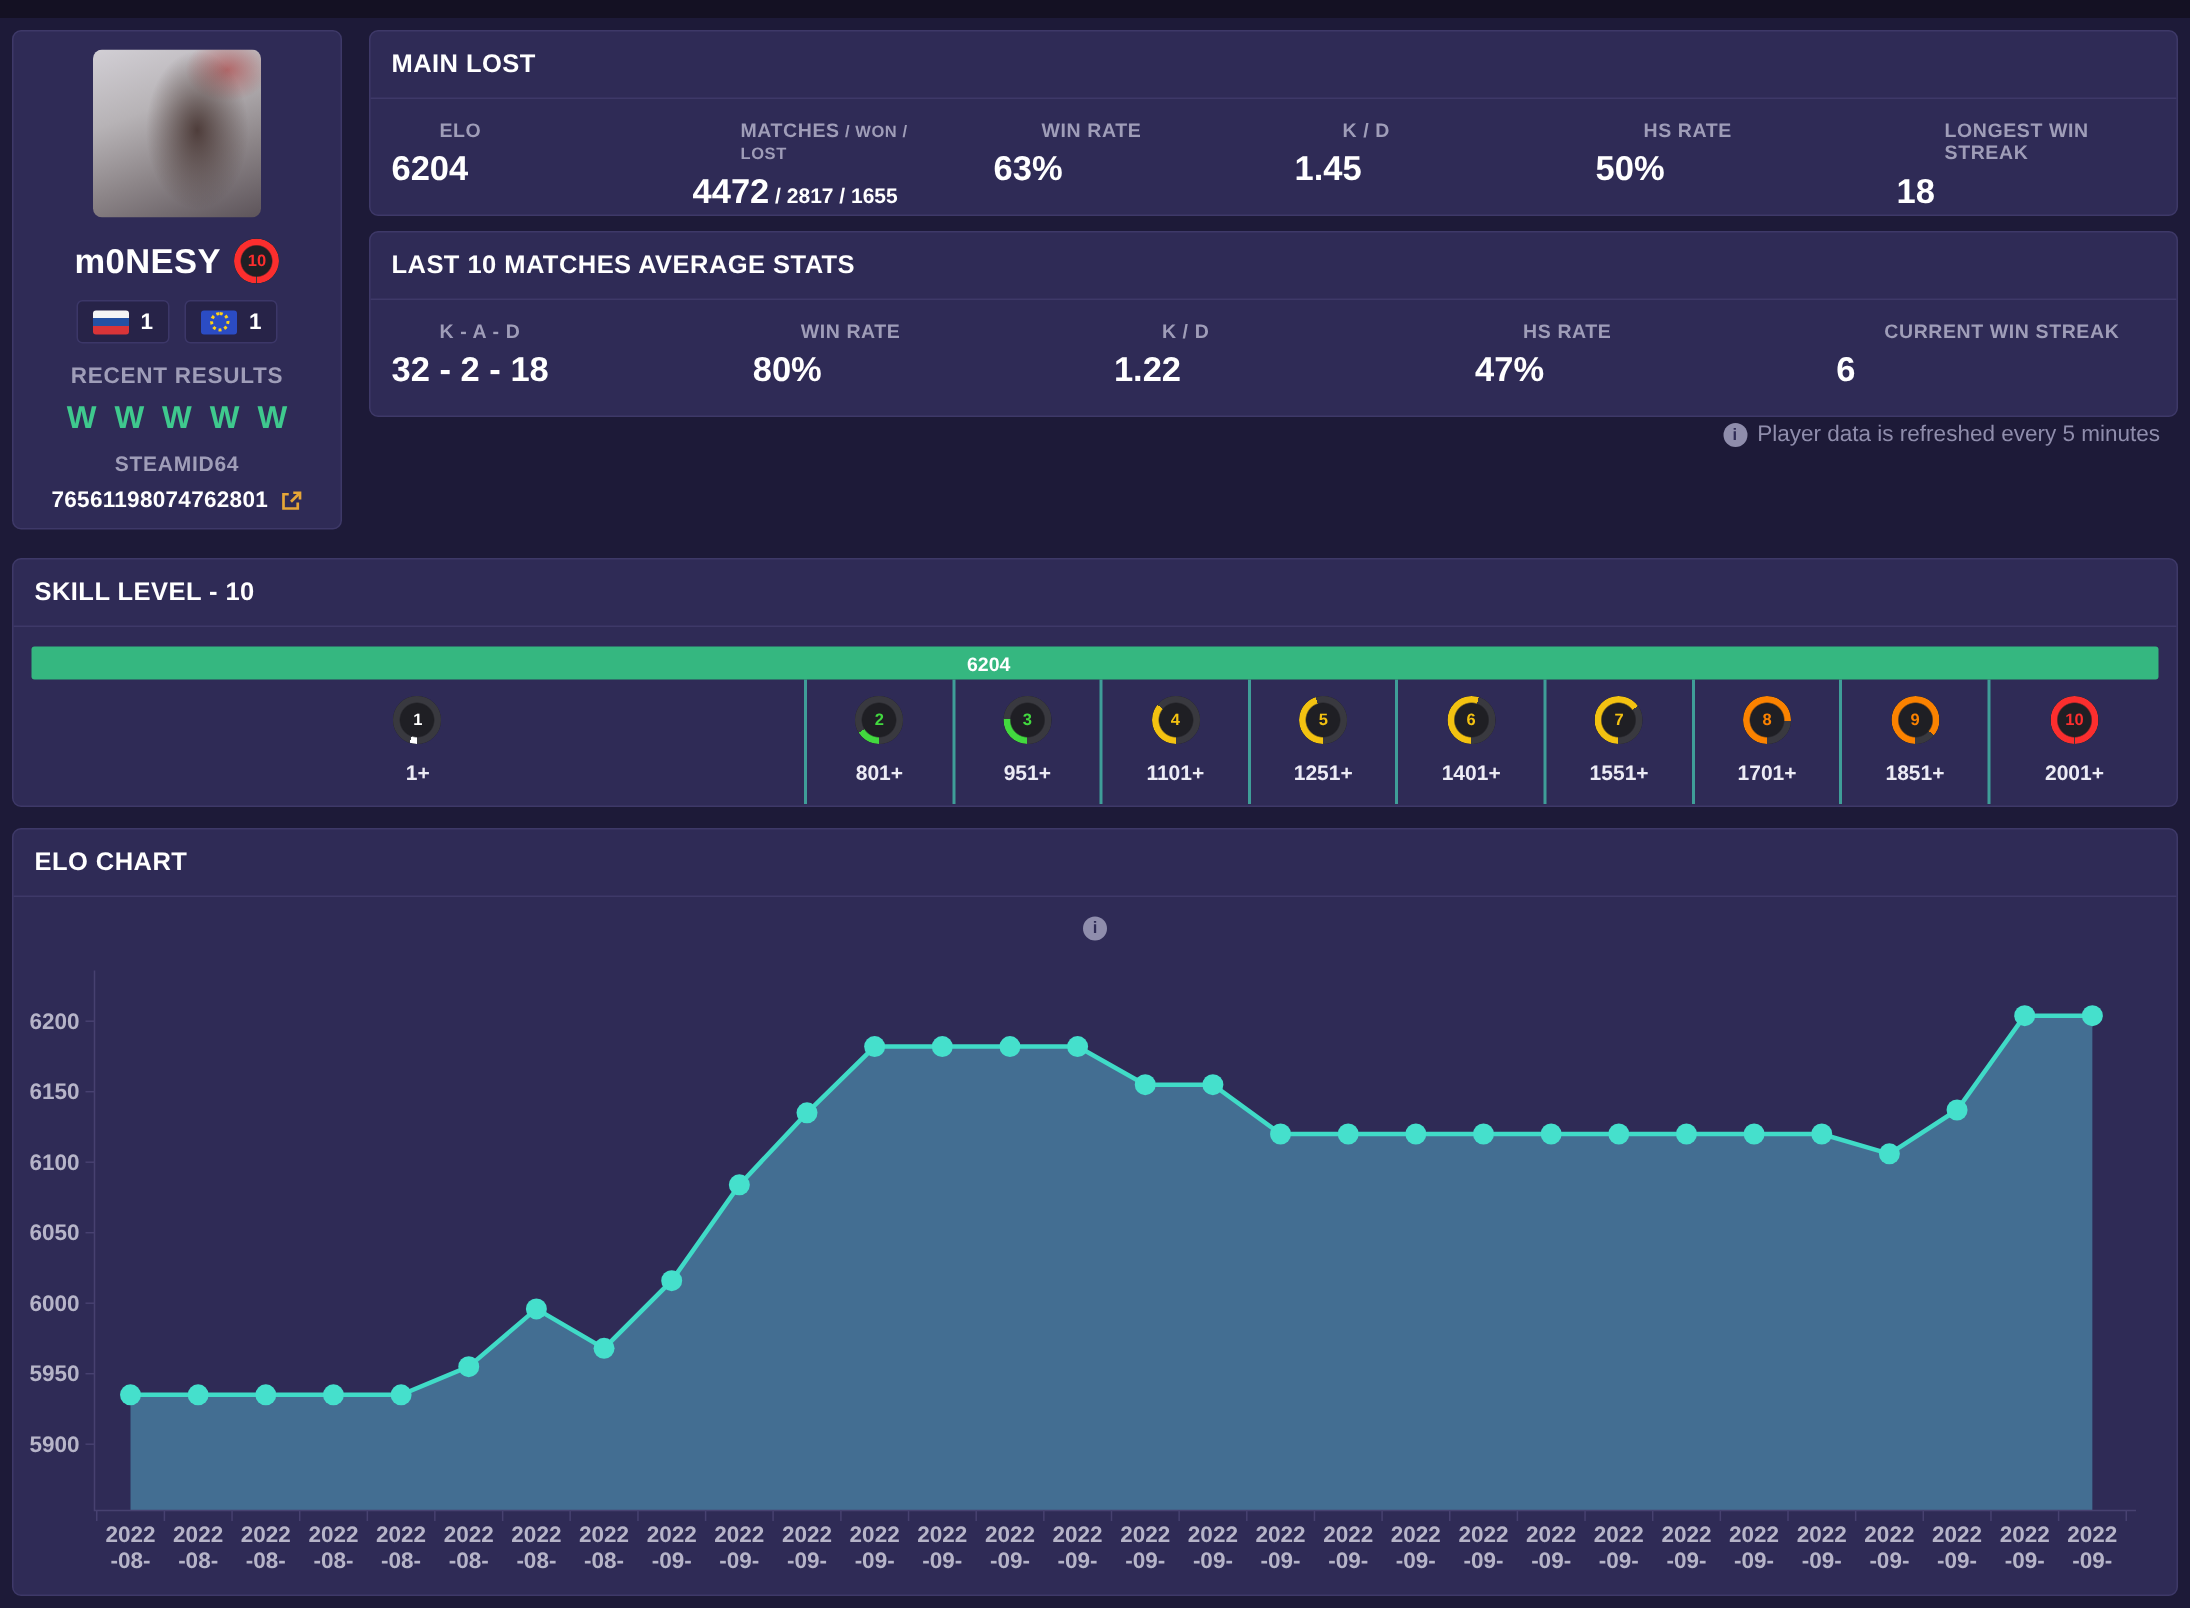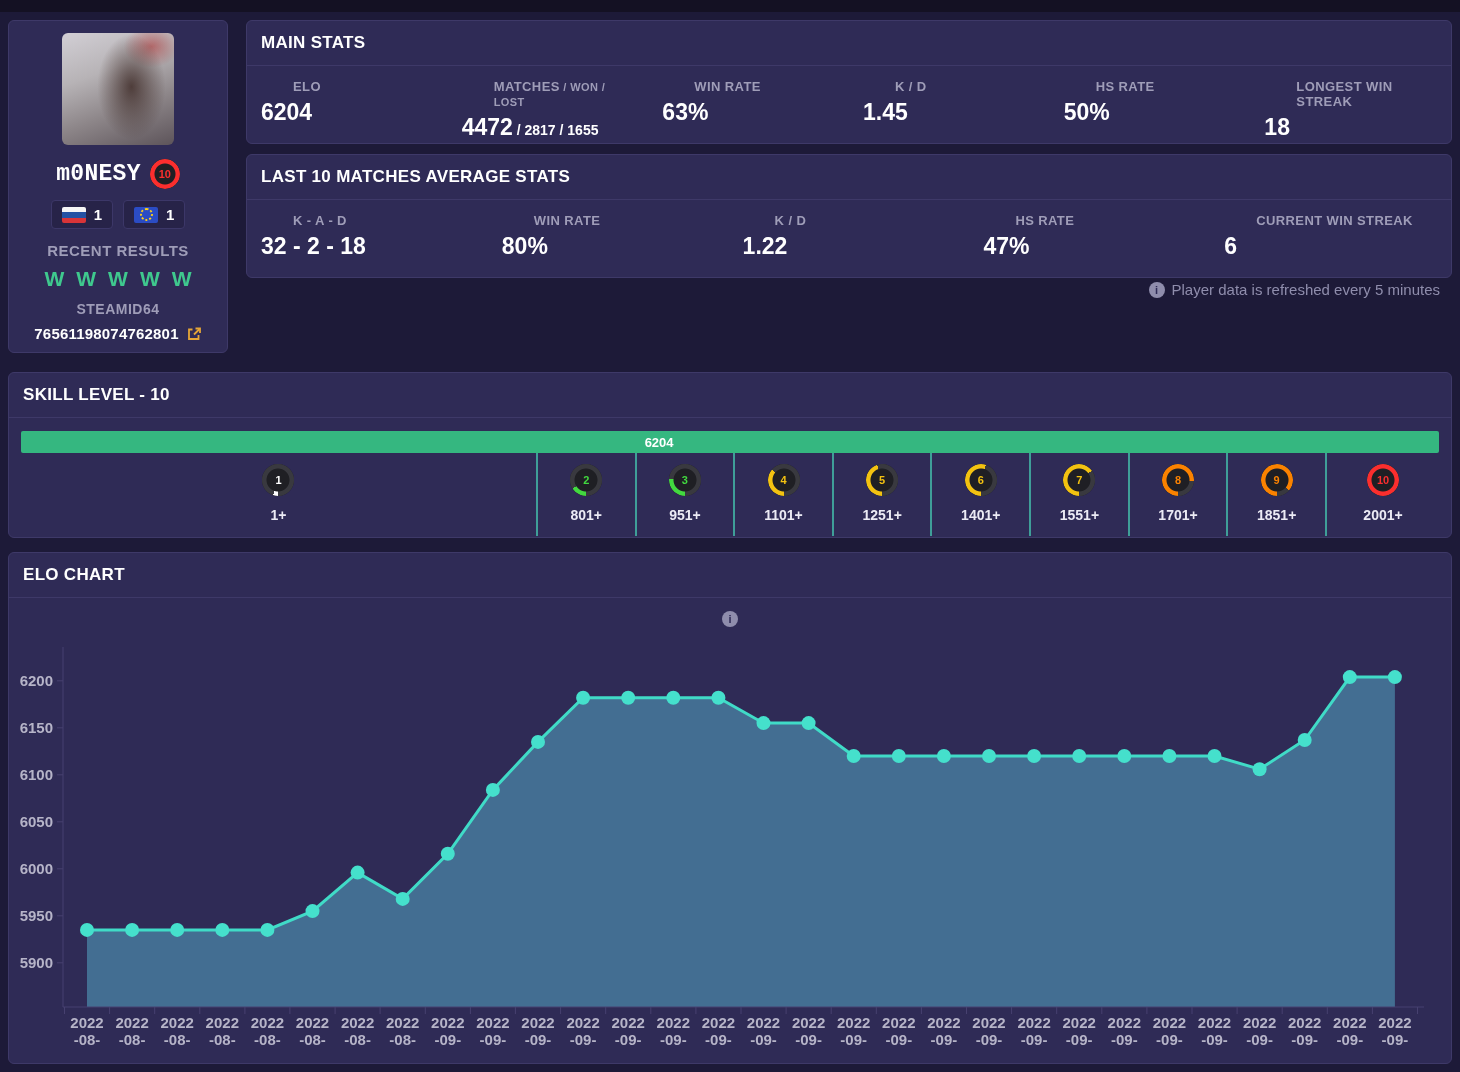--- a/index.html
+++ b/index.html
@@ -11,21 +11,21 @@
   .panel-title{font-size:17px;font-weight:800;letter-spacing:.3px;padding:12px 14px;
                border-bottom:1px solid #3e3968;color:#fff;}
   
   #sidebar{left:8px;top:20px;width:220px;height:333px;display:flex;flex-direction:column;align-items:center;}
   .avatar{width:112px;height:112px;border-radius:6px;margin-top:12px;
      background:
        radial-gradient(55px 85px at 62% 48%, rgba(58,38,34,.8), transparent 62%),
        radial-gradient(40px 30px at 80% 12%, rgba(170,40,40,.55), transparent 70%),
        linear-gradient(160deg,#d2cfd5 0%,#b7b3b6 35%,#8d8689 65%,#5d545a 100%);}
   .name-row{display:flex;align-items:center;gap:9px;margin-top:14px;}
-  .player-name{font-size:23px;font-weight:800;letter-spacing:.3px;font-family:Liberation Mono, monospace;}
+  .player-name{font-size:23px;font-weight:800;letter-spacing:.3px;}
   .lvl-badge{border-radius:50%;background:#1f1f24;position:relative;display:flex;
              align-items:center;justify-content:center;box-shadow:inset 0 0 0 4px #35353b;}
   .lvl-ring{position:absolute;inset:0;border-radius:50%;
      -webkit-mask:radial-gradient(farthest-side,transparent calc(100% - 5px),#000 calc(100% - 4px));
      mask:radial-gradient(farthest-side,transparent calc(100% - 5px),#000 calc(100% - 4px));}
   .lvl-num{position:relative;font-size:11px;font-weight:800;}
   .big-badge{width:30px;height:30px;}
   .flags-row{display:flex;gap:10px;margin-top:11px;}
   .flag-box{display:flex;align-items:center;gap:8px;background:#272348;border:1px solid #3c3768;
             border-radius:4px;padding:5px 10px;}
@@ -111,21 +111,21 @@
     <span class="steam-id">76561198074762801</span>
     <svg class="ext-icon" viewBox="0 0 16 16">
       <path d="M6.5 3.5H3v9.5h9.5V9" fill="none" stroke="#e6a637" stroke-width="1.8"></path>
       <path d="M9.5 2.5H14V7" fill="none" stroke="#e6a637" stroke-width="1.8"></path>
       <path d="M13.5 3L8 8.5" fill="none" stroke="#e6a637" stroke-width="1.8"></path>
     </svg>
   </div>
 </div>
 
 <div class="panel" id="main-stats">
-  <div class="panel-title">MAIN STATS</div>
+  <div class="panel-title">MAIN LOST</div>
   <div class="stats-row">
       <div class="stat">
         <div class="stat-label">ELO</div>
         <div class="stat-value">6204</div>
       </div>
       <div class="stat">
         <div class="stat-label">MATCHES<span class="small"> / WON / LOST</span></div>
         <div class="stat-value">4472<span class="vsmall"> / 2817 / 1655</span></div>
       </div>
       <div class="stat">

